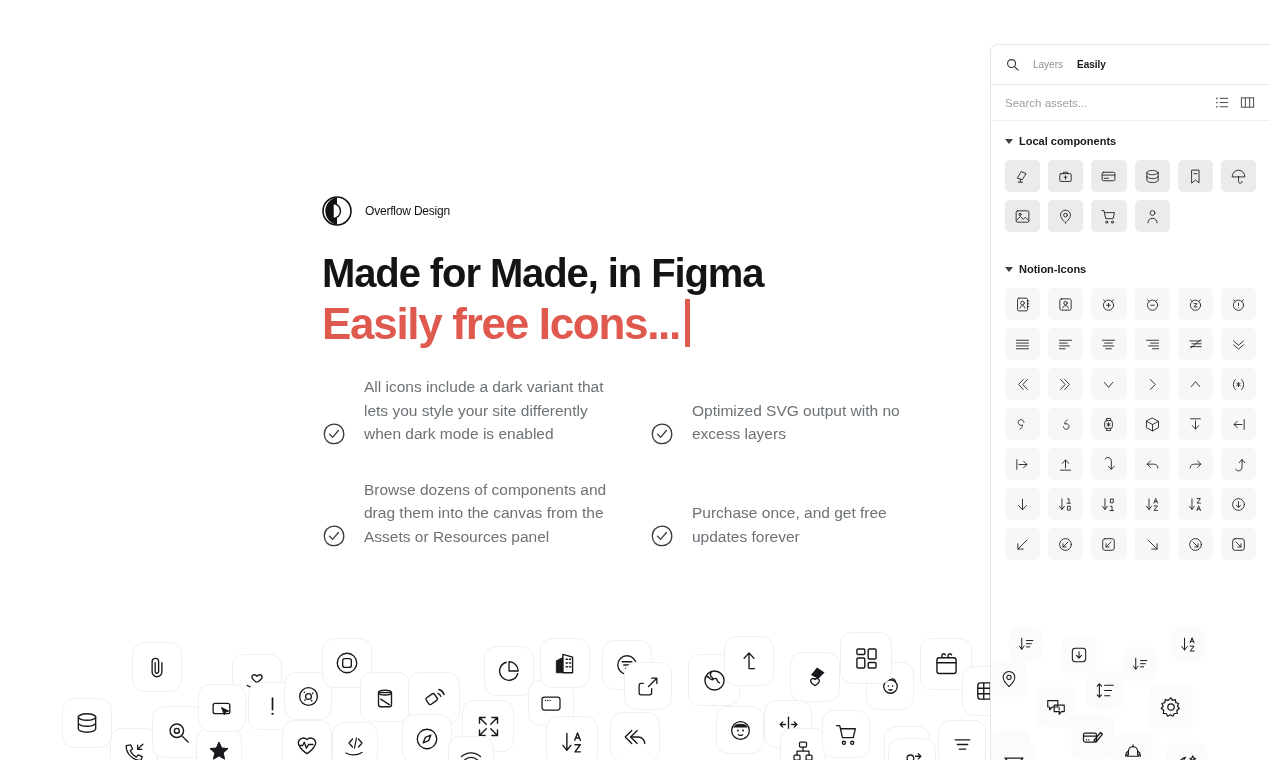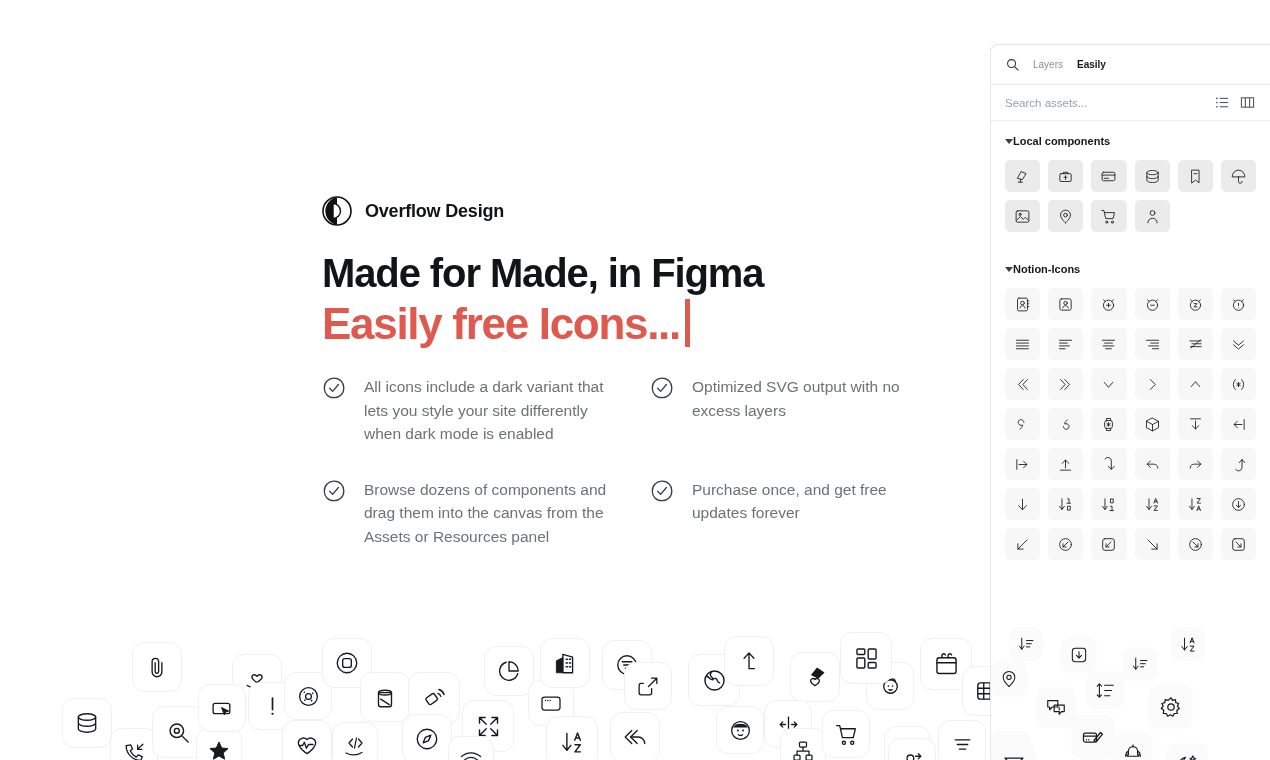--- a/index.html
+++ b/index.html
@@ -13,21 +13,21 @@
 
   
   .canvas { position: absolute; left: 0; top: 0; width: 990px; height: 760px; overflow: hidden; }
 
   .brand {
     position: absolute; left: 322px; top: 196px;
     display: flex; align-items: center; gap: 13px;
   }
   .brand-logo { width: 30px; height: 30px; display: block; }
   .brand-name {
-    font-size: 18px; font-weight: bold; color: #111315;
+    font-size: 12px; font-weight: normal; color: #111315;
     letter-spacing: -0.2px;
   }
 
   .headline {
     position: absolute; left: 322px; top: 250px;
     font-size: 40px; font-weight: bold; color: #121416;
     letter-spacing: -1.1px; line-height: 1.16;
   }
   .headline-red {
     position: absolute; left: 322px; top: 298px;
@@ -39,21 +39,21 @@
     display: inline-block; width: 5px; height: 48px;
     background: #E0594F; margin-left: 5px; margin-top: 1px;
   }
 
   .features {
     position: absolute; left: 322px; top: 375px;
     width: 640px;
     display: grid; grid-template-columns: 328px 312px;
     row-gap: 32px;
   }
-  .feature { display: flex; gap: 18px; align-items: flex-start; }
+  .feature { display: flex; gap: 18px; align-items: flex-end; }
   .feature-check { flex: 0 0 auto; width: 24px; height: 24px; margin-top: 1px; }
   .feature-text {
     font-size: 15.5px; color: #6d7276; line-height: 1.52;
     max-width: 250px;
   }
 
   
   .icon-field { position: absolute; left: 0; top: 610px; width: 990px; height: 150px; }
   .scatter-tile {
     position: absolute;
@@ -99,21 +99,21 @@
   }
   .assets-search-input::placeholder { color: #9aa0a5; }
   .view-toggle {
     width: 17px; height: 17px; color: #4a4f54;
     display: flex; align-items: center; justify-content: center;
     flex: 0 0 auto; cursor: pointer;
   }
 
   .section { padding: 0 14px; }
   .section-head {
-    display: flex; align-items: center; 
+    display: flex; align-items: center; gap: 6px;
     height: 26px; margin-top: 7px;
   }
   .section-caret {
     width: 0; height: 0;
     border-left: 4px solid transparent; border-right: 4px solid transparent;
     border-top: 5px solid #3c4043;
   }
   .section-title { font-size: 11px; font-weight: bold; color: #16181b; }
 
   .icon-grid {

